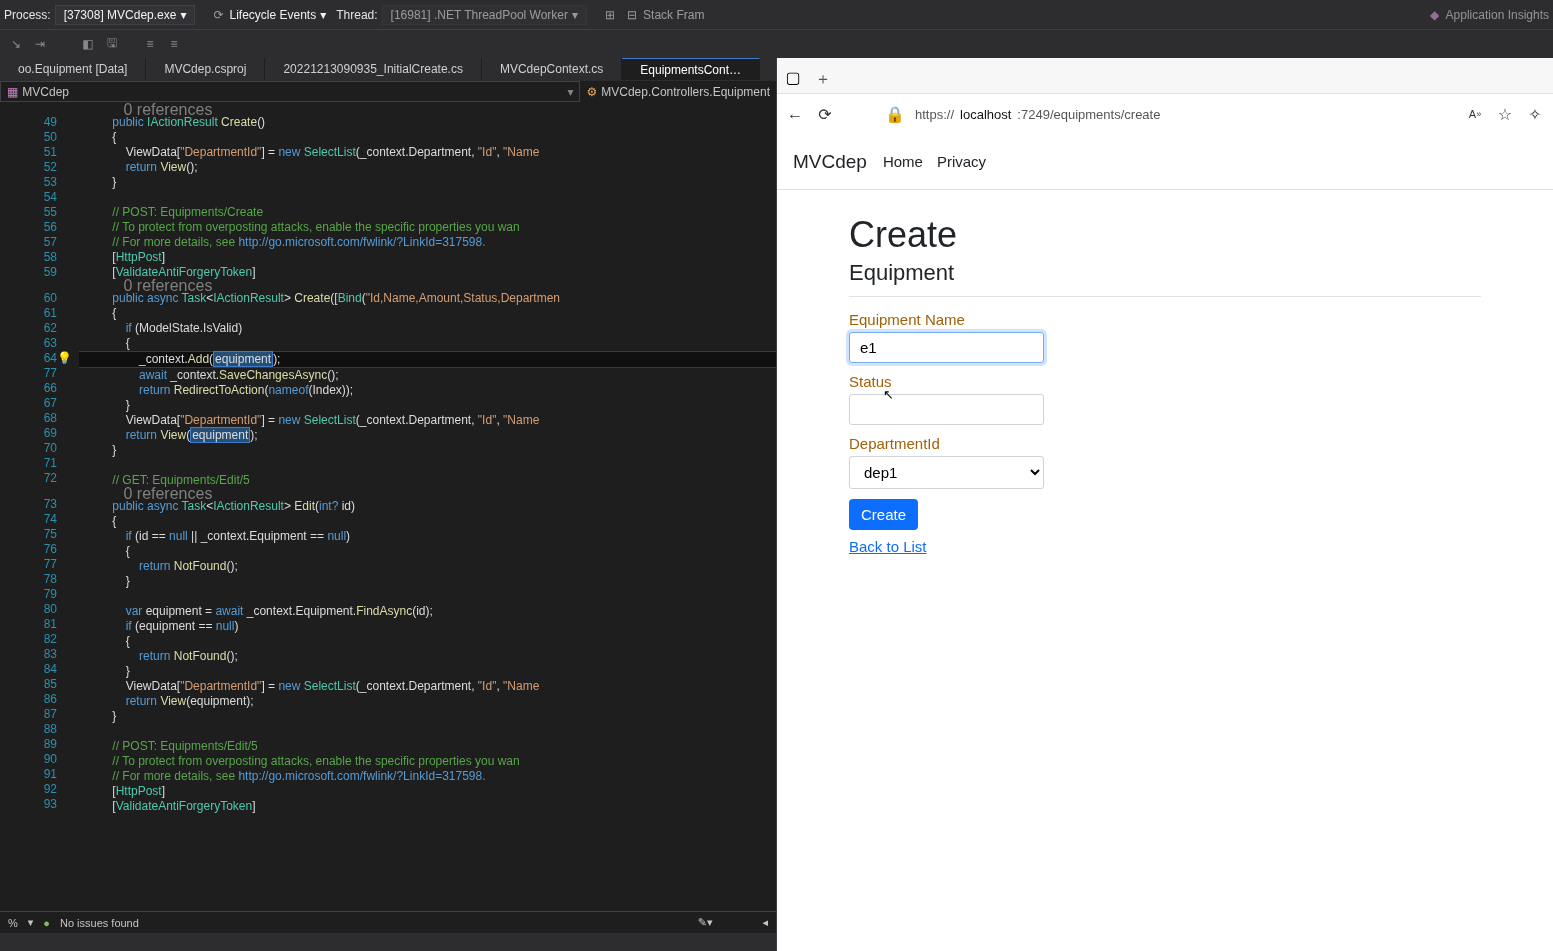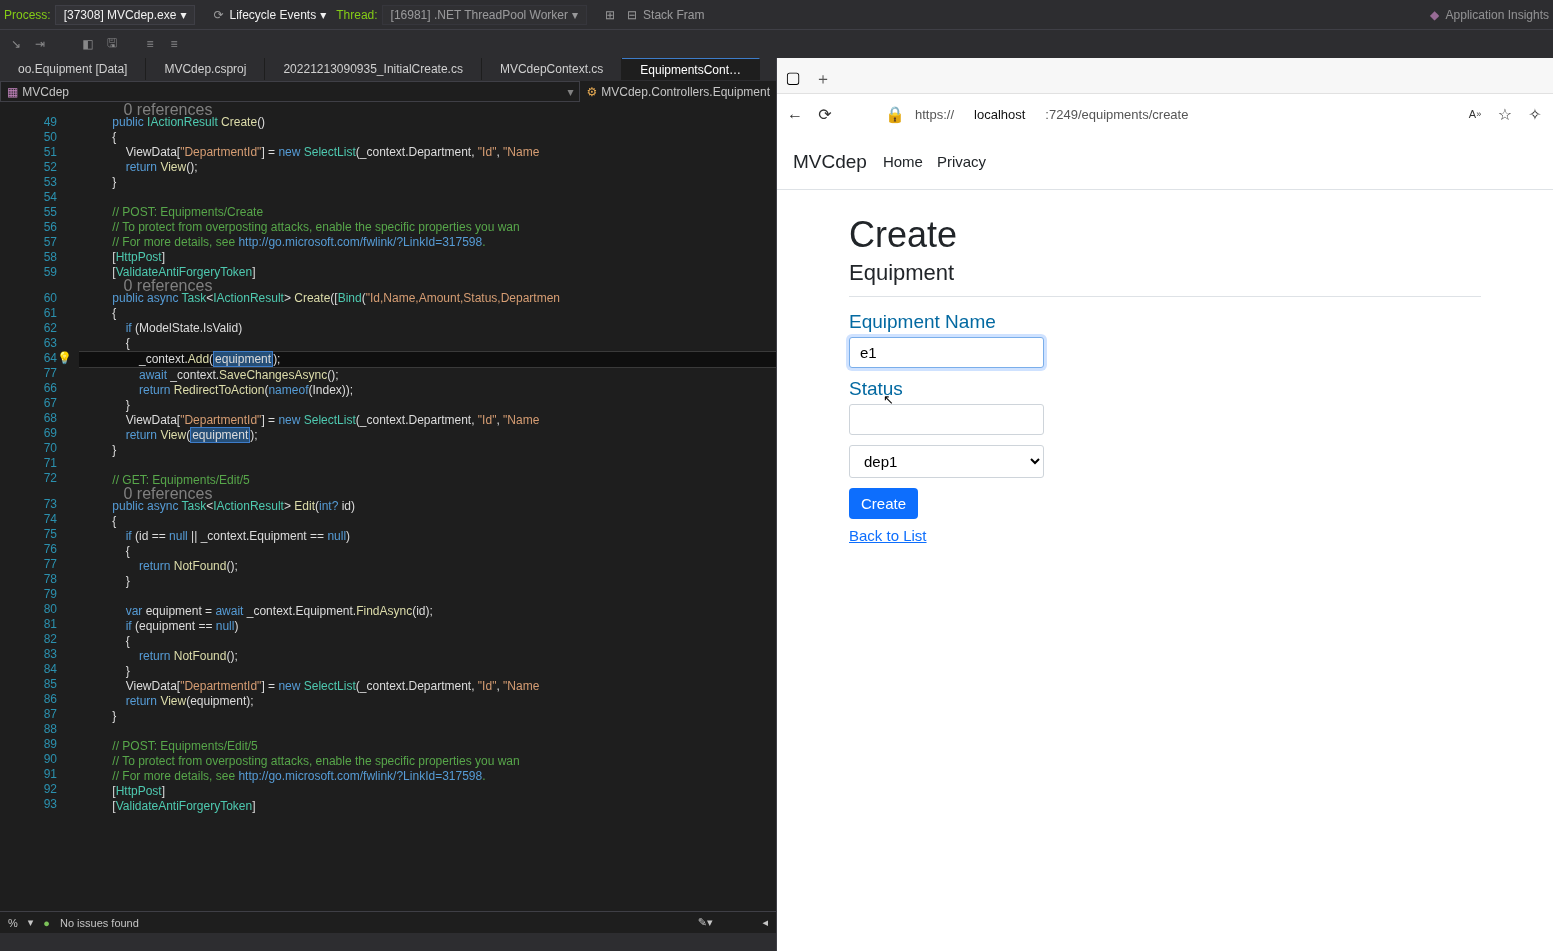--- a/index.html
+++ b/index.html
@@ -1,18 +1,18 @@
 <!DOCTYPE html>
 <html><head>
 <meta charset="utf-8">
 <style>
 *{box-sizing:border-box;margin:0;padding:0;font-family:"Segoe UI",Tahoma,sans-serif}
 body{width:1553px;height:951px;overflow:hidden;background:#2d2d30;display:flex;flex-direction:column}
 .vs-toolbar{height:30px;background:#2d2d30;border-bottom:1px solid #3f3f46;display:flex;align-items:center;color:#f1f1f1;font-size:12px;padding:0 4px}
-.vs-toolbar .label{color:#84cc16;margin-right:4px}
+.vs-toolbar .label{color:#e5e5e5;margin-right:4px}
 .vs-toolbar .dropdown{background:#333337;border:1px solid #3f3f46;padding:2px 8px;margin-right:12px;display:flex;align-items:center;gap:4px;min-width:100px}
 .vs-toolbar .dropdown .arrow{margin-left:auto}
 .vs-toolbar .icon{width:16px;height:16px;display:inline-flex;align-items:center;justify-content:center;margin:0 3px;color:#c5c5c5;opacity:.7}
 .vs-toolbar2{height:28px;background:#2d2d30;display:flex;align-items:center;color:#c5c5c5;font-size:12px;padding:0 4px}
 .vs-toolbar2 .icon{width:18px;height:18px;display:inline-flex;align-items:center;justify-content:center;margin:0 3px;opacity:.6}
 .main{flex:1;display:flex;overflow:hidden}
 .editor-pane{width:776px;display:flex;flex-direction:column;background:#1e1e1e}
 .tabs{height:22px;background:#2d2d30;display:flex;color:#f1f1f1;font-size:12px}
 .tab{padding:2px 18px;border-right:1px solid #1e1e1e;background:#2d2d30;display:flex;align-items:center;color:#d0d0d0;white-space:nowrap}
 .tab.active{background:#1e1e1e;color:#fff;border-top:1px solid #3d7cc9}
@@ -38,32 +38,32 @@
 .status .ok{color:#7cc259}
 .browser{flex:1;background:#fff;display:flex;flex-direction:column;border-left:1px solid #3f3f46}
 .b-tabs{height:36px;background:#f7f7f7;display:flex;align-items:flex-end;padding:2px 4px 0 4px;gap:4px;border-bottom:1px solid #e1e1e1}
 .b-tabs .corner{width:24px;height:24px;display:flex;align-items:center;justify-content:center;margin-bottom:4px}
 .b-tab{background:#fff;border:1px solid #ccc;border-bottom:none;border-radius:4px 4px 0 0;display:flex;align-items:center;padding:6px 8px;font-size:12px;gap:8px;width:210px}
 .b-tab .favicon{width:16px;height:16px;background:#0078d4;display:inline-block}
 .b-tab .close{margin-left:auto;opacity:.6}
 .b-new{width:28px;height:28px;display:flex;align-items:center;justify-content:center;font-size:16px;color:#555}
 .b-nav{height:40px;display:flex;align-items:center;padding:0 8px;gap:10px}
 .b-nav .icon{width:20px;height:20px;display:flex;align-items:center;justify-content:center;color:#333}
-.b-url{flex:1;display:flex;align-items:center;gap:20px;font-size:13px;color:#555}
+.b-url{flex:1;display:flex;align-items:center;gap:6px;font-size:13px;color:#555}
 .b-url .domain{color:#111}
 .page{padding:0;padding-top:0}
 .nav{height:56px;background:#fff;border-bottom:1px solid #dee2e6;display:flex;align-items:center;padding:0 16px}
 .brand{font-size:19px;color:#212529;font-weight:400;margin-right:16px}
 .navlink{color:#212529;font-size:15px;margin-right:14px}
 .content{padding:24px 72px}
 h1{font-size:36px;font-weight:300;color:#212529;margin-bottom:4px}
 h4{font-size:22px;font-weight:500;color:#212529;margin-bottom:10px}
 hr{border:none;border-top:1px solid #dee2e6;margin-bottom:14px}
 .form-group{margin-bottom:10px}
-.form-group label{font-size:19px;color:#0369a1;display:block;margin-bottom:4px}
+.form-group label{font-size:15px;color:#a16207;display:block;margin-bottom:4px}
 .form-control{width:195px;padding:6px 10px;font-size:15px;border:1px solid #ced4da;border-radius:3px}
 .form-control.focus{border:1px solid #7aaeea;box-shadow:0 0 0 3px rgba(13,110,253,.2);outline:none}
 select.form-control{background:#fff}
 .btn-primary{background:#0d6efd;color:#fff;border:none;padding:7px 12px;border-radius:4px;font-size:15px;cursor:pointer}
 .backlink{color:#0d6efd;text-decoration:underline;font-size:15px;display:inline-block;margin-top:8px}
 .bottom{height:18px;background:#2d2d30}
 </style>
 </head>
 <body>
 
@@ -220,20 +220,21 @@
         <div class="form-group">
           <label>Equipment Name</label>
           <input class="form-control focus" value="e1" style="">
         </div>
         <div class="form-group" style="position:relative">
           <label>Status</label>
           <span style="position:absolute;left:34px;top:14px;font-size:13px">↖</span>
           <input class="form-control" value="" style="">
         </div>
         <div class="form-group">
+          <label>DepartmentId</label>
           <select class="form-control">
             <option>dep1</option>
           </select>
         </div>
         <button class="btn-primary">Create</button>
         <div><a class="backlink">Back to List</a></div>
       </div>
     </div>
   </div>
 </div>

